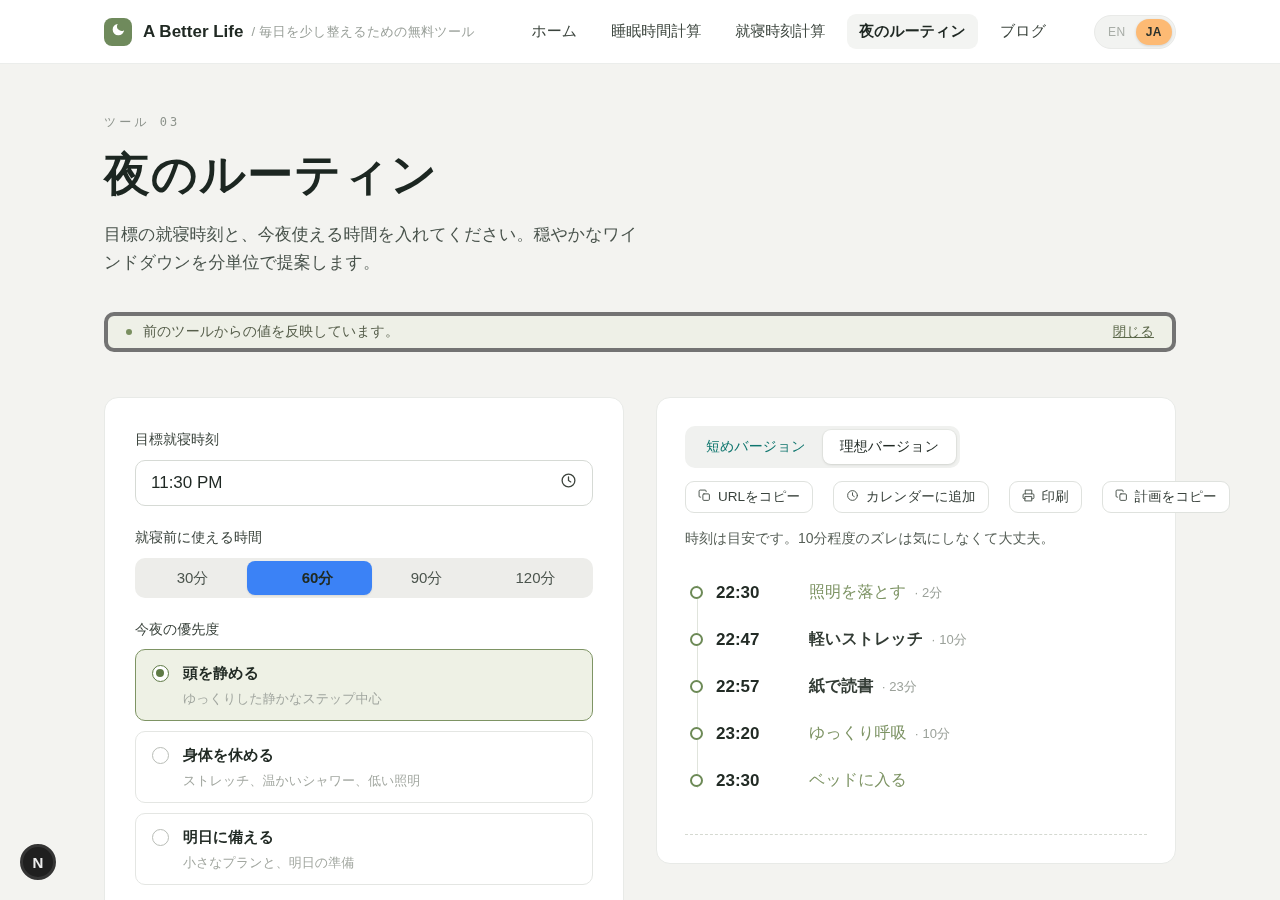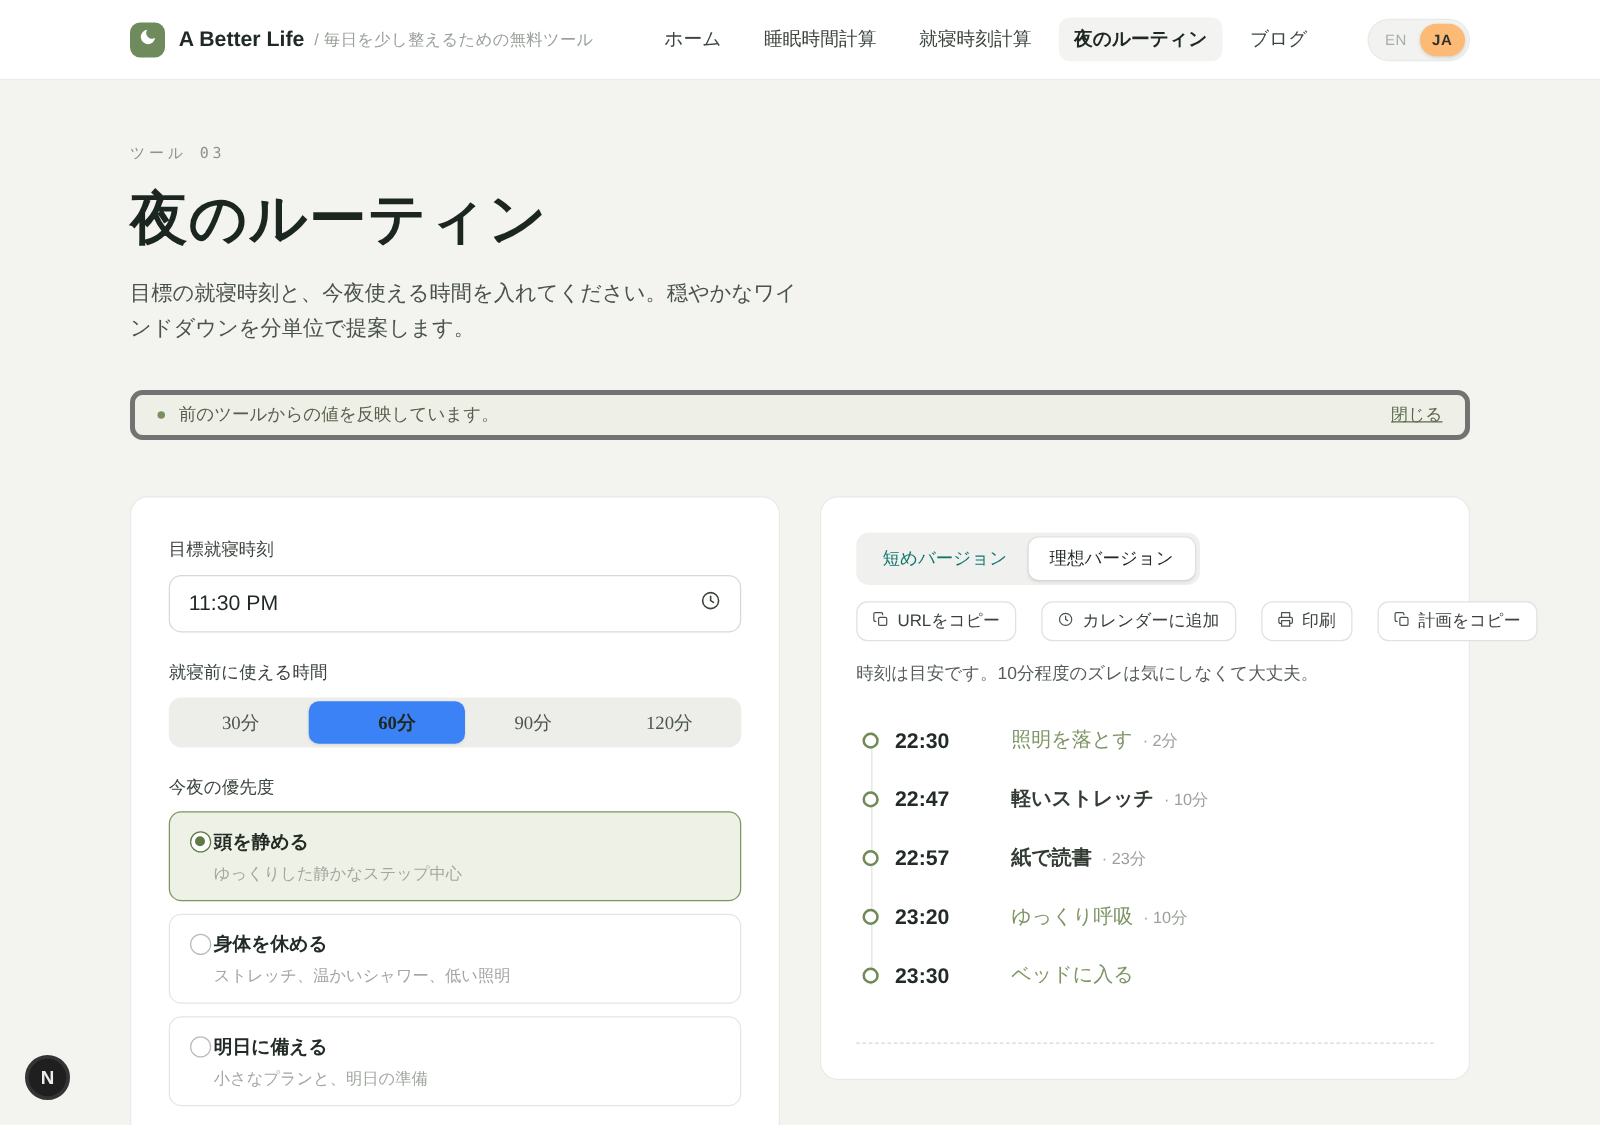--- a/index.html
+++ b/index.html
@@ -43,25 +43,25 @@
   .card-left { padding:33px 30px 30px; }
   .card-right { padding:28px; }
 
   .field-label { font-size:14px; color:#3a433c; }
 
   .time-input { margin-top:11px; border:1px solid #d6dad5; border-radius:10px; height:46px; display:flex; align-items:center; justify-content:space-between; padding:0 15px; font-size:17px; color:#1f2823; cursor:text; background:#fff; }
   .time-input svg { width:17px; height:17px; stroke:#3c433c; stroke-width:1.8; fill:none; stroke-linecap:round; }
 
   .section-gap { margin-top:23px; }
 
-  .segmented { margin-top:11px; background:#ededea; border-radius:10px; display:flex; padding:3px;font-family:Liberation Serif, serif; }
+  .segmented { margin-top:11px; background:#ededea; border-radius:10px; display:flex; padding:3px; }
   .segment { flex:1; height:34px; display:flex; align-items:center; justify-content:center; font-size:15px; color:#4c554e; border-radius:8px; cursor:pointer; }
   .segment.active { background:#3b82f6; font-weight:600; color:#20291f; box-shadow:0 1px 2px rgba(0,0,0,.09);padding-left:16px; }
 
-  .radio-card { border:1px solid #e4e6e3; border-radius:10px; padding:12px 16px; display:flex; gap:2px; margin-top:10px; background:#fff; cursor:pointer; min-height:64px; }
+  .radio-card { border:1px solid #e4e6e3; border-radius:10px; padding:12px 16px; display:flex; gap:14px; margin-top:10px; background:#fff; cursor:pointer; min-height:64px; }
   .radio-card.selected { background:#eef1e5; border-color:#7e9464; }
   .radio-circle { width:17px; height:17px; border:1.5px solid #b9bdb7; border-radius:50%; margin-top:3px; flex:0 0 auto; background:#fff; position:relative; }
   .radio-card.selected .radio-circle { border-color:#5f7a46; }
   .radio-card.selected .radio-circle::after { content:''; position:absolute; left:3px; top:3px; width:8px; height:8px; border-radius:50%; background:#5f7a46; }
   .radio-title { font-size:15px; font-weight:600; color:#222b25; margin-top:2px; }
   .radio-desc { font-size:13px; color:#a2a7a0; margin-top:7px; }
 
   
   .tabs { display:inline-flex; background:#f0f1ef; border-radius:10px; padding:4px; }
   .tab { padding:8px 17px; font-size:14px; color:#0f766e; border-radius:8px; cursor:pointer; white-space:nowrap; }

